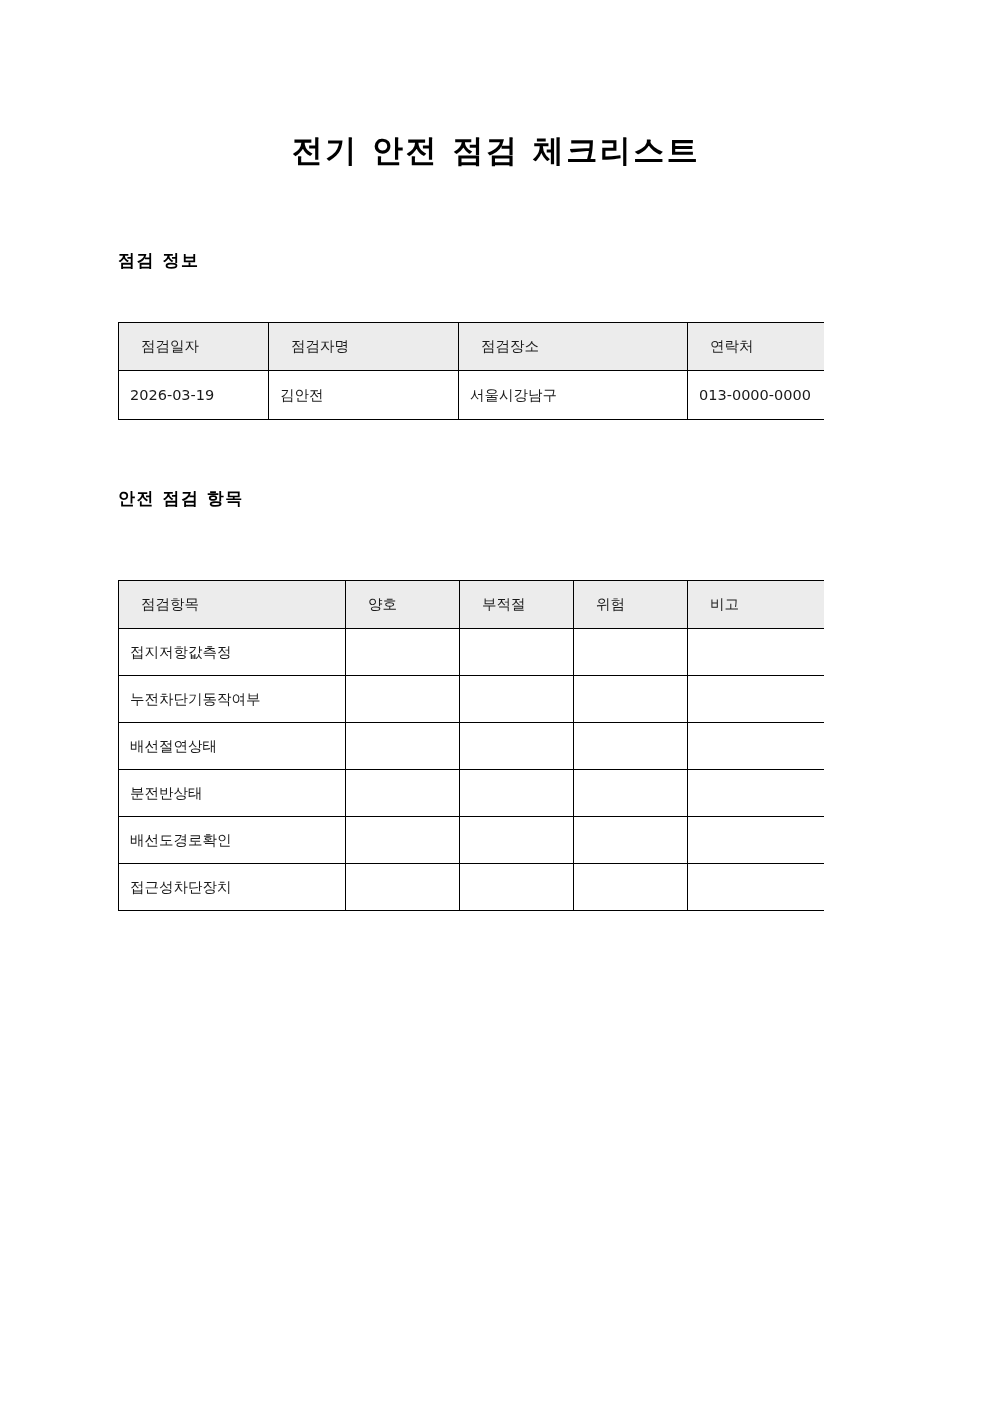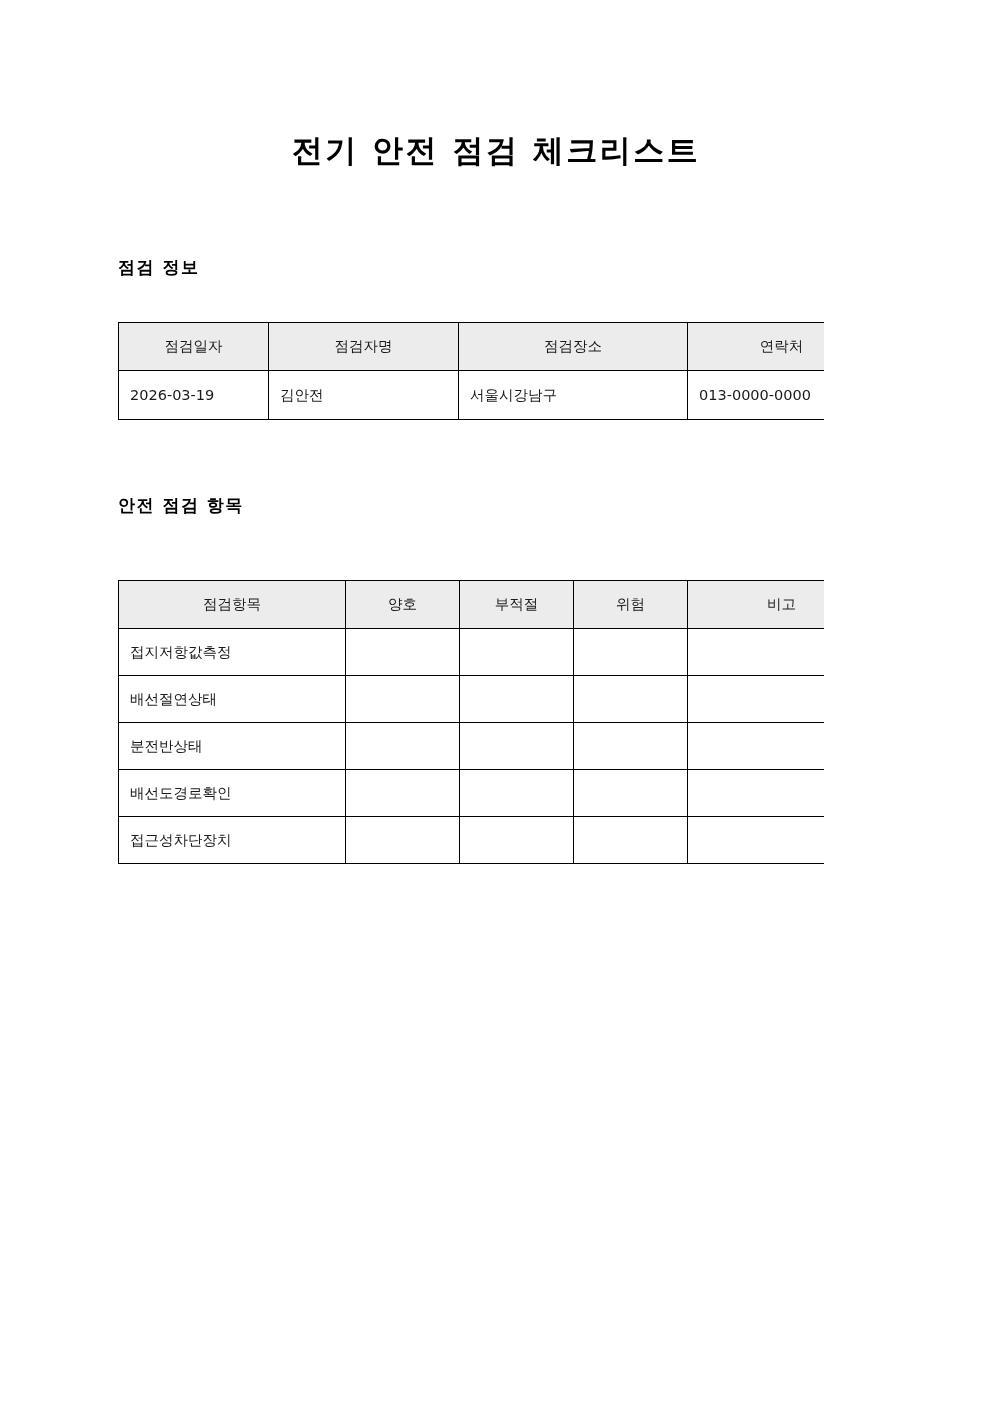--- a/index.html
+++ b/index.html
@@ -32,21 +32,20 @@
     color: #000000;
     line-height: 1.2;
   }
   .section-heading {
     position: absolute;
     left: 118px;
     font-size: 17px;
     font-weight: bold;
     letter-spacing: 1.5px;
     color: #000000;
-    margin-top: 7px;
   }
   #heading-info { top: 249px; }
   #heading-items { top: 487px; }
 
   table.doc-table {
     position: absolute;
     left: 118px;
     border-collapse: collapse;
     table-layout: fixed;
     border: 1.5px solid #000000;
@@ -55,21 +54,21 @@
   table.doc-table th,
   table.doc-table td {
     border: 1px solid #000000;
     font-weight: normal;
     font-size: 14.5px;
     color: #1a1a1a;
     box-sizing: border-box;
   }
   table.doc-table thead th {
     background: #ececec;
-    text-align: center;
+    text-align: left;
     height: 48px;
     padding: 0 22px;
     font-size: 14.5px;
   }
   table.doc-table tbody td {
     height: 47px;
     text-align: left;
     padding: 0 11px;
     background: #ffffff;
   }
@@ -146,20 +145,27 @@
     </thead>
     <tbody>
       <tr>
         <td>접지저항값측정</td>
         <td class="mark-cell"></td>
         <td class="mark-cell"></td>
         <td class="mark-cell"></td>
         <td></td>
       </tr>
       <tr>
+        <td>누전차단기동작여부</td>
+        <td class="mark-cell"></td>
+        <td class="mark-cell"></td>
+        <td class="mark-cell"></td>
+        <td></td>
+      </tr>
+      <tr>
         <td>배선절연상태</td>
         <td class="mark-cell"></td>
         <td class="mark-cell"></td>
         <td class="mark-cell"></td>
         <td></td>
       </tr>
       <tr>
         <td>분전반상태</td>
         <td class="mark-cell"></td>
         <td class="mark-cell"></td>

